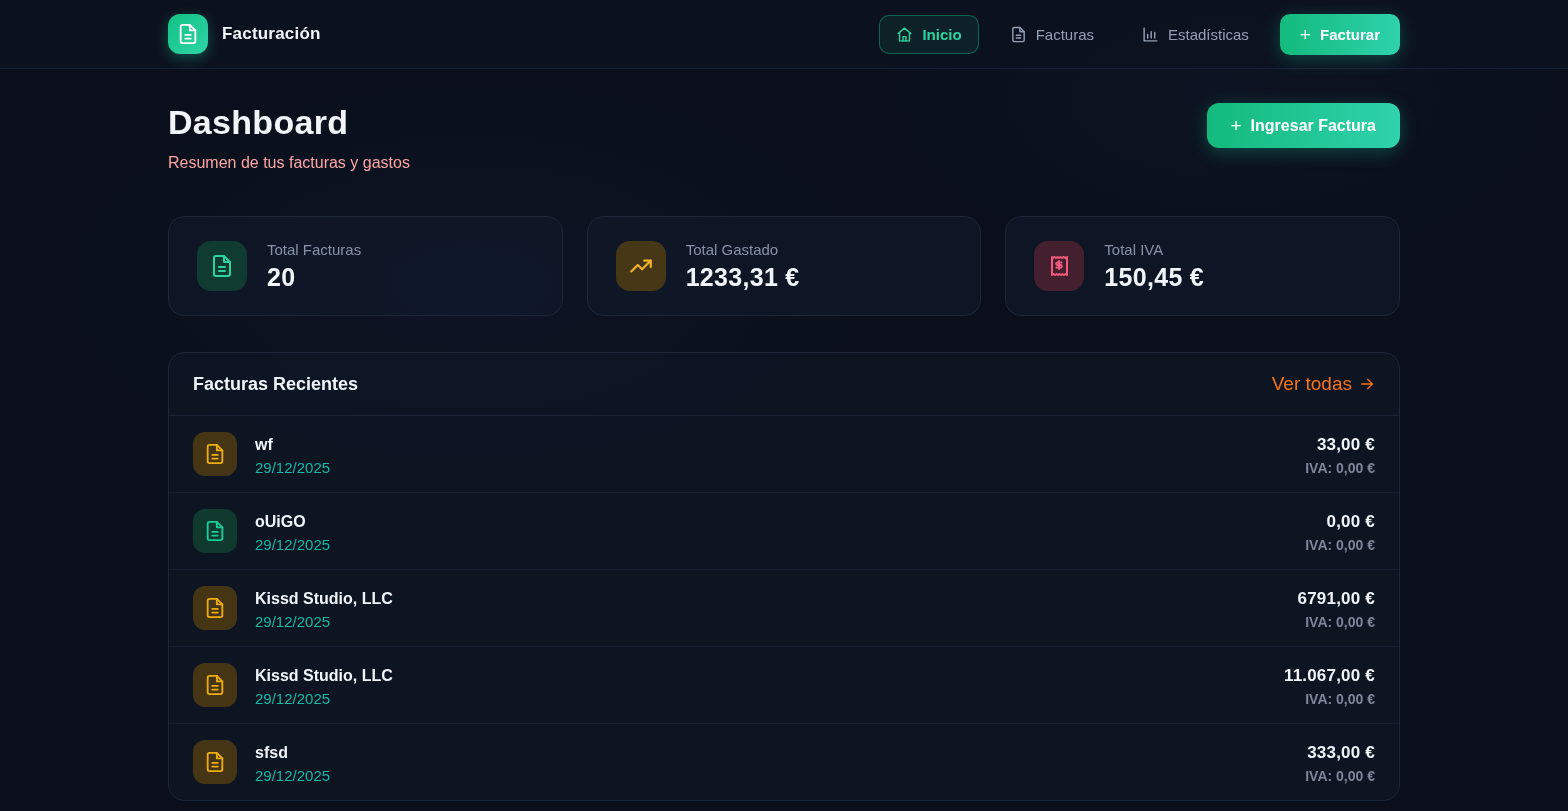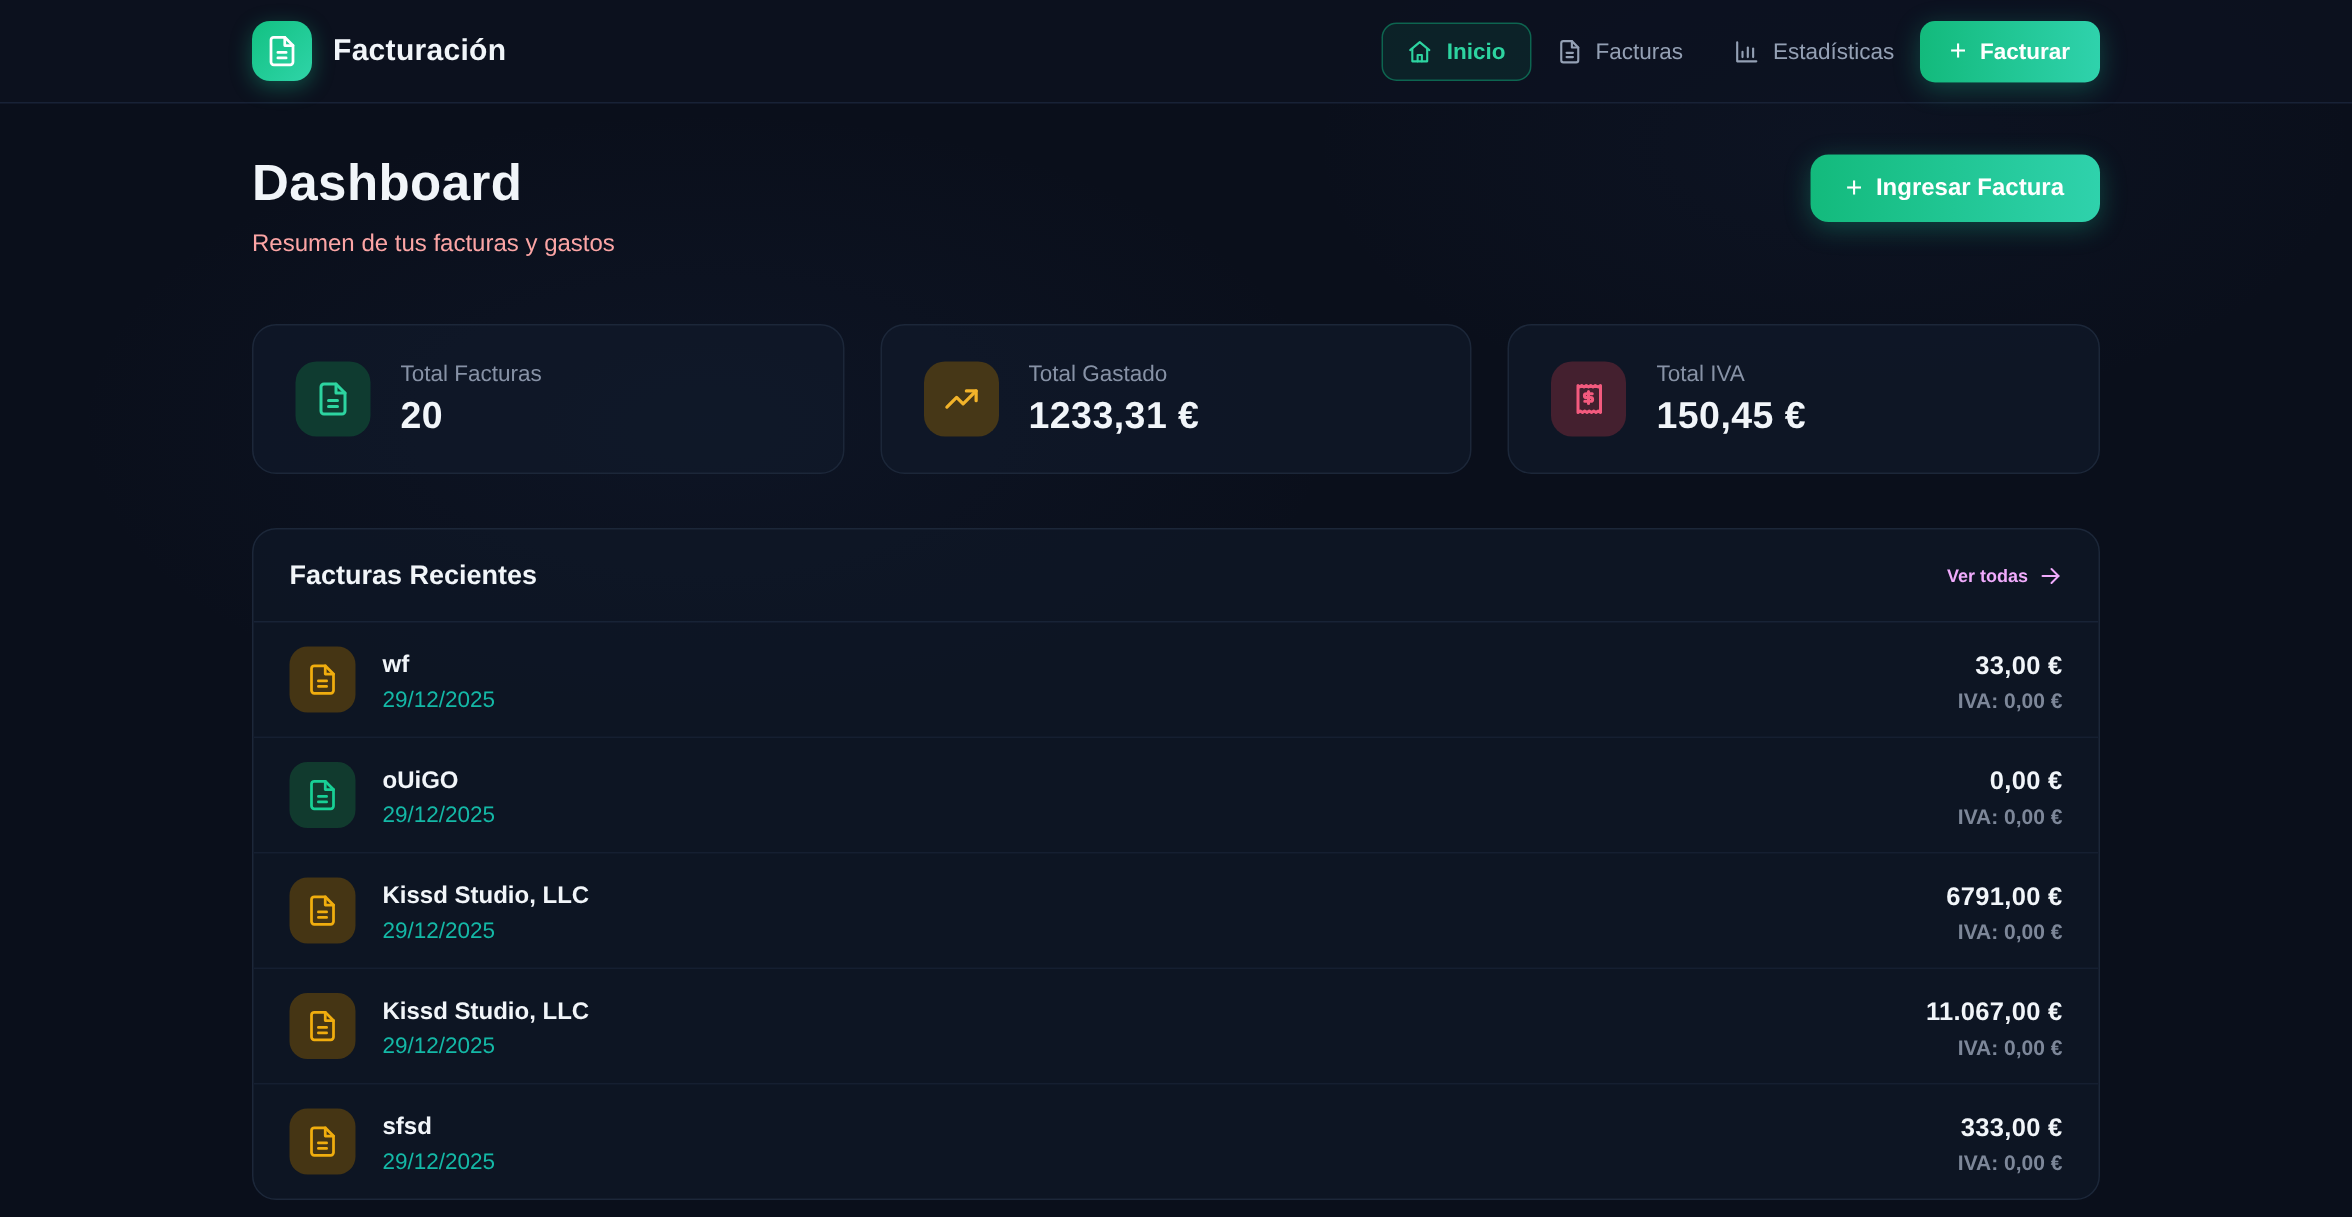--- a/index.html
+++ b/index.html
@@ -24,23 +24,23 @@
   }
   .topbar .container { height:100%; display:flex; align-items:center; justify-content:space-between; }
   .brand { display:flex; align-items:center; gap:14px; }
   .brand-badge {
     width:40px; height:40px; border-radius:12px;
     background:linear-gradient(135deg,#12c182,#2fd4a8);
     display:flex; align-items:center; justify-content:center;
     color:#ffffff;
     box-shadow:0 4px 14px rgba(24,197,142,0.35);
   }
-  .brand-title { font-size:20px; font-weight:bold; letter-spacing:0.2px; }
-
-  .nav { display:flex; align-items:center; }
+  .brand-title { font-size:17px; font-weight:bold; letter-spacing:0.2px; }
+
+  .nav { display:flex; align-items:center; gap:14px; }
   .nav-item {
     display:flex; align-items:center; gap:9px;
     padding:10px 16px; border-radius:10px;
     font-size:15px; color:#94a0b4; cursor:pointer;
     border:1px solid transparent; background:transparent;
     font-family:inherit;
   }
   .nav-item.active {
     color:#2dd4a0;
     background:rgba(16,185,129,0.10);
@@ -92,21 +92,21 @@
     overflow:hidden;
   }
   .recent-head {
     display:flex; align-items:center; justify-content:space-between;
     padding:20px 24px;
     border-bottom:1px solid #182336;
   }
   .recent-title { font-size:18px; font-weight:bold; }
   .view-all {
     display:flex; align-items:center; gap:7px;
-    color:#f0abfc; font-size:12px; text-decoration:none; cursor:pointer;font-weight:bold;
+    color:#f97316; font-size:19px; text-decoration:none; cursor:pointer;
   }
   .invoice-row {
     display:flex; align-items:flex-end; gap:18px;
     padding:16px 24px;
     border-bottom:1px solid #151f31;
   }
   .invoice-row:last-child { border-bottom:none; }
   .row-icon {
     width:44px; height:44px; border-radius:12px; flex:none;
     display:flex; align-items:center; justify-content:center;

